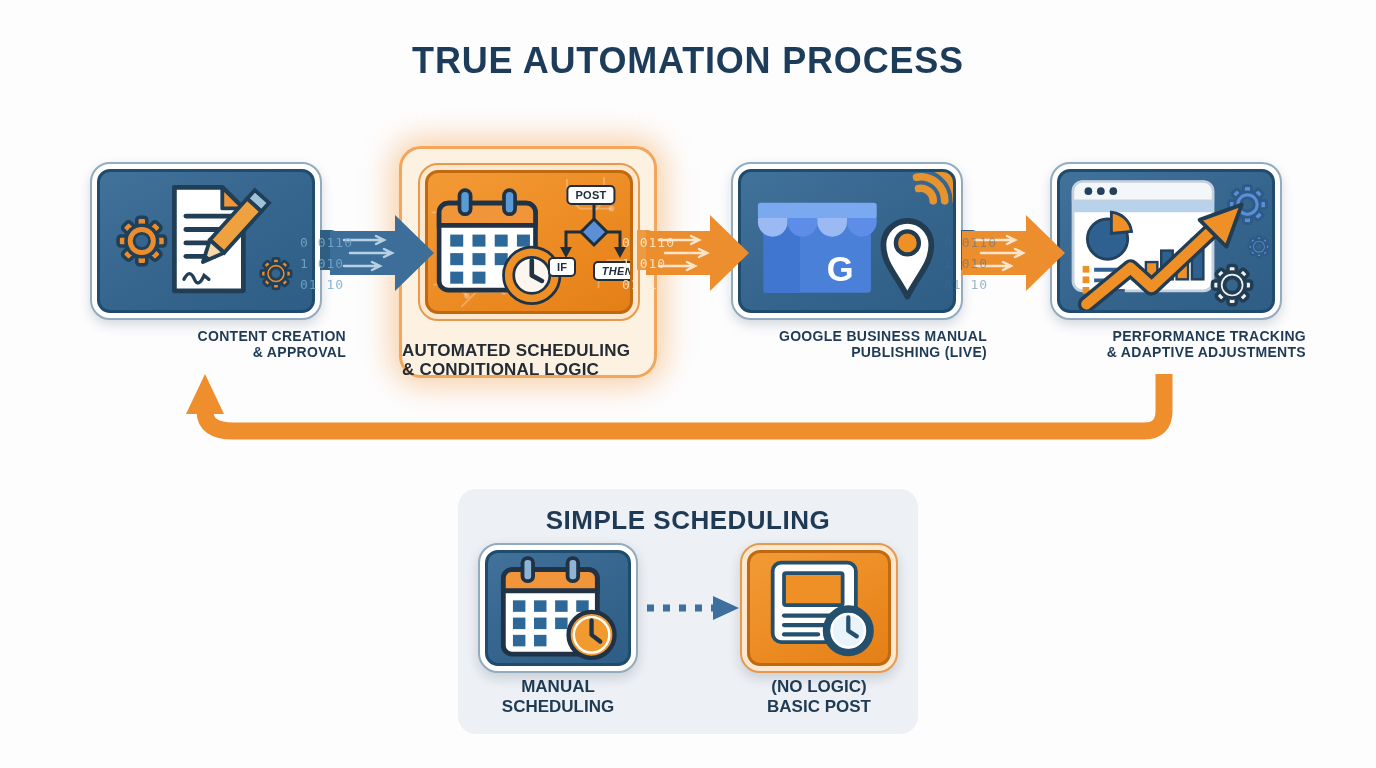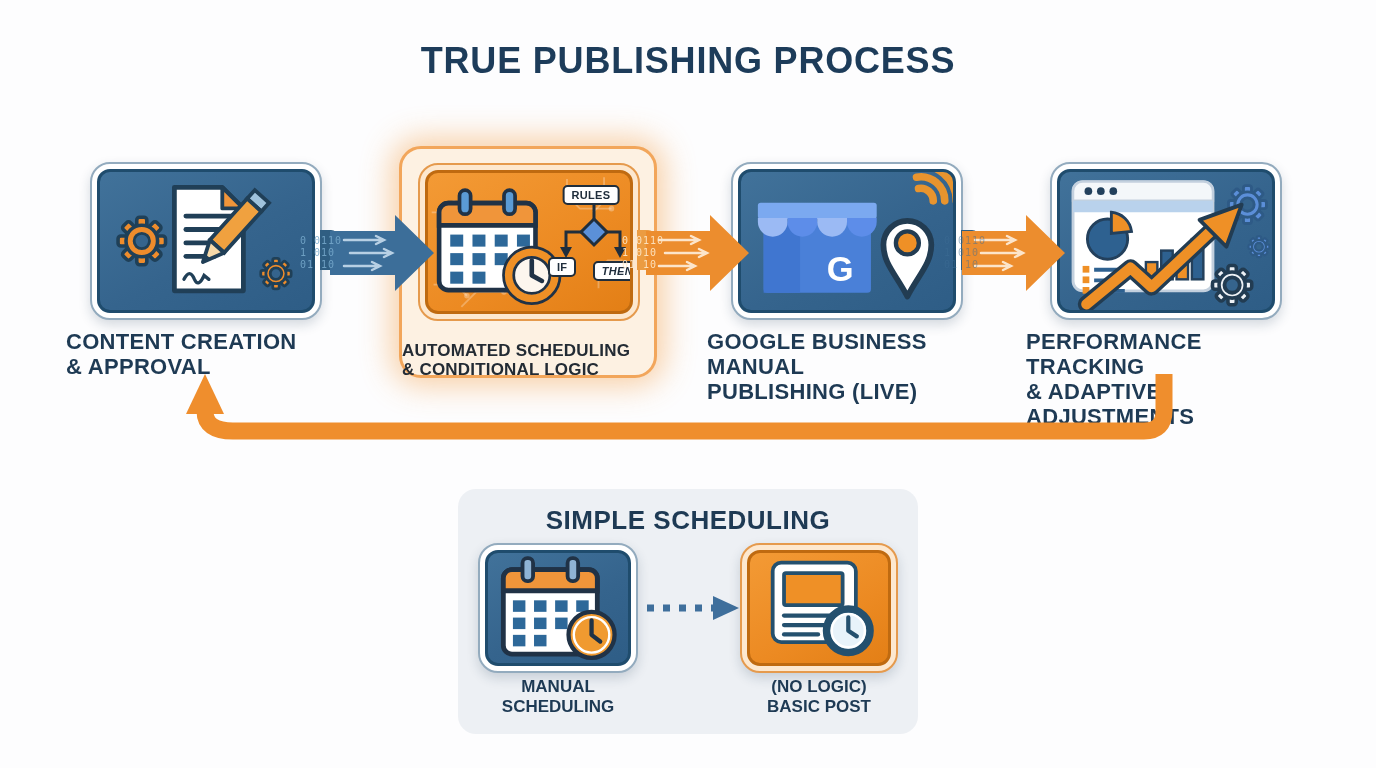--- a/index.html
+++ b/index.html
@@ -10,57 +10,57 @@
   
   .frame{position:absolute;background:#fff;border:2px solid #93abbe;border-radius:20px;
          padding:5px;box-shadow:0 5px 12px rgba(25,55,85,.18);z-index:2;}
   .panel{width:100%;height:100%;border-radius:13px;position:relative;overflow:hidden;box-sizing:border-box;}
   .panel.blue{background:linear-gradient(150deg,#41729a 0%,#35648d 55%,#2e5d86 100%);border:3px solid #1f4c6d;}
   .panel.orange{background:linear-gradient(150deg,#f39a35 0%,#ec8a22 60%,#e37f16 100%);border:3px solid #bf6a10;}
   .frame.orange-frame{background:#fde8cf;border:2px solid #e59a4d;}
   .hl-wrap{position:absolute;left:399px;top:146px;width:258px;height:232px;background:#fdf1e2;
            border:3px solid #f2a65b;border-radius:22px;box-shadow:0 0 30px 8px rgba(243,156,61,.45);
            box-sizing:border-box;z-index:2;}
-  .step-label{position:absolute;width:280px;text-align:left;font-weight:800;font-size:22px;
+  .step-label{position:absolute;width:280px;text-align:right;font-weight:800;font-size:14px;
               line-height:1.14;color:#1e3a54;letter-spacing:.3px;z-index:4;}
   .step-label span{display:block;}
   .hl-label{position:relative;margin-top:10px;width:100%;font-weight:800;
             font-size:17px;line-height:1.14;color:#232b34;letter-spacing:.2px;}
   .hl-label span{display:block;}
   
   .chip{position:absolute;background:#fff;border:2.5px solid #202e3c;border-radius:5px;
         color:#202e3c;font-weight:800;font-size:11px;padding:2px 7px;letter-spacing:.3px;}
   .flowchart{position:absolute;left:112px;top:12px;width:102px;height:116px;}
   
   .tab{position:absolute;width:18px;height:40px;border-radius:0 7px 7px 0;z-index:3;}
   .tab.blue{background:#2f5e82;}
   .tab.orange{background:#eb9c42;}
-  .bits{position:absolute;display:flex;flex-direction:column;gap:2px;z-index:6;
-        font-family:"DejaVu Sans Mono",monospace;font-size:10px;line-height:1;
+  .bits{position:absolute;display:flex;flex-direction:column;gap:8px;z-index:6;
+        font-family:"DejaVu Sans Mono",monospace;font-size:13px;line-height:1;
         letter-spacing:1px;}
   .bits.blue span{color:rgba(120,170,205,.85);}
   .bits.fade span{color:rgba(62,110,150,.5);}
   .bits.cream span{color:rgba(253,232,200,.9);}
   .bits span{display:block;white-space:nowrap;}
   
   .simple-panel{position:absolute;left:458px;top:489px;width:460px;height:245px;
                 background:#edf0f4;border-radius:18px;z-index:2;}
   .simple-title{position:absolute;top:16px;left:0;width:100%;text-align:center;
                 font-size:26px;font-weight:700;color:#1e3a54;letter-spacing:.5px;}
   .simple-label{position:absolute;width:220px;text-align:center;font-weight:800;font-size:17px;
                 line-height:1.15;color:#1e3a54;}
   .simple-label span{display:block;}
   .overlay{position:absolute;left:0;top:0;z-index:5;pointer-events:none;}
 </style>
 </head>
 <body>
 
 <div class="canvas">
 
-  <div class="title">TRUE PUBLISHING PROCESS</div>
+  <div class="title">TRUE AUTOMATION PROCESS</div>
 
   <svg width="0" height="0" style="position:absolute">
     <defs>
       <g id="gearshape">
         <rect x="-7" y="-33" width="14" height="66" rx="4"></rect>
         <rect x="-7" y="-33" width="14" height="66" rx="4" transform="rotate(45)"></rect>
         <rect x="-7" y="-33" width="14" height="66" rx="4" transform="rotate(90)"></rect>
         <rect x="-7" y="-33" width="14" height="66" rx="4" transform="rotate(135)"></rect>
         <circle r="22"></circle>
       </g>
@@ -145,21 +145,21 @@
           </g>
         </svg>
         <div class="flowchart">
           <svg width="102" height="116" viewBox="0 0 102 116" style="position:absolute;left:0;top:0">
             <line x1="54" y1="20" x2="54" y2="34" stroke="#202e3c" stroke-width="3"></line>
             <polygon points="54,34 67,47 54,60 41,47" fill="#5b90d8" stroke="#202e3c" stroke-width="3"></polygon>
             <path d="M41,47 H26 V64 M67,47 H80 V64" fill="none" stroke="#202e3c" stroke-width="3"></path>
             <polygon points="20,62 32,62 26,73" fill="#202e3c"></polygon>
             <polygon points="74,62 86,62 80,73" fill="#202e3c"></polygon>
           </svg>
-          <div class="chip" style="left:50%;top:0;transform:translateX(-50%);">RULES</div>
+          <div class="chip" style="left:50%;top:0;transform:translateX(-50%);">POST</div>
           <div class="chip" style="left:8px;top:72px;">IF</div>
           <div class="chip" style="right:0px;top:76px;font-style:italic;">THEN</div>
         </div>
       </div>
     </div>
     <div class="hl-label" style="position:absolute;left:0;top:182px;">
       <span>AUTOMATED SCHEDULING</span>
       <span>&amp; CONDITIONAL LOGIC</span>
     </div>
   </div>

